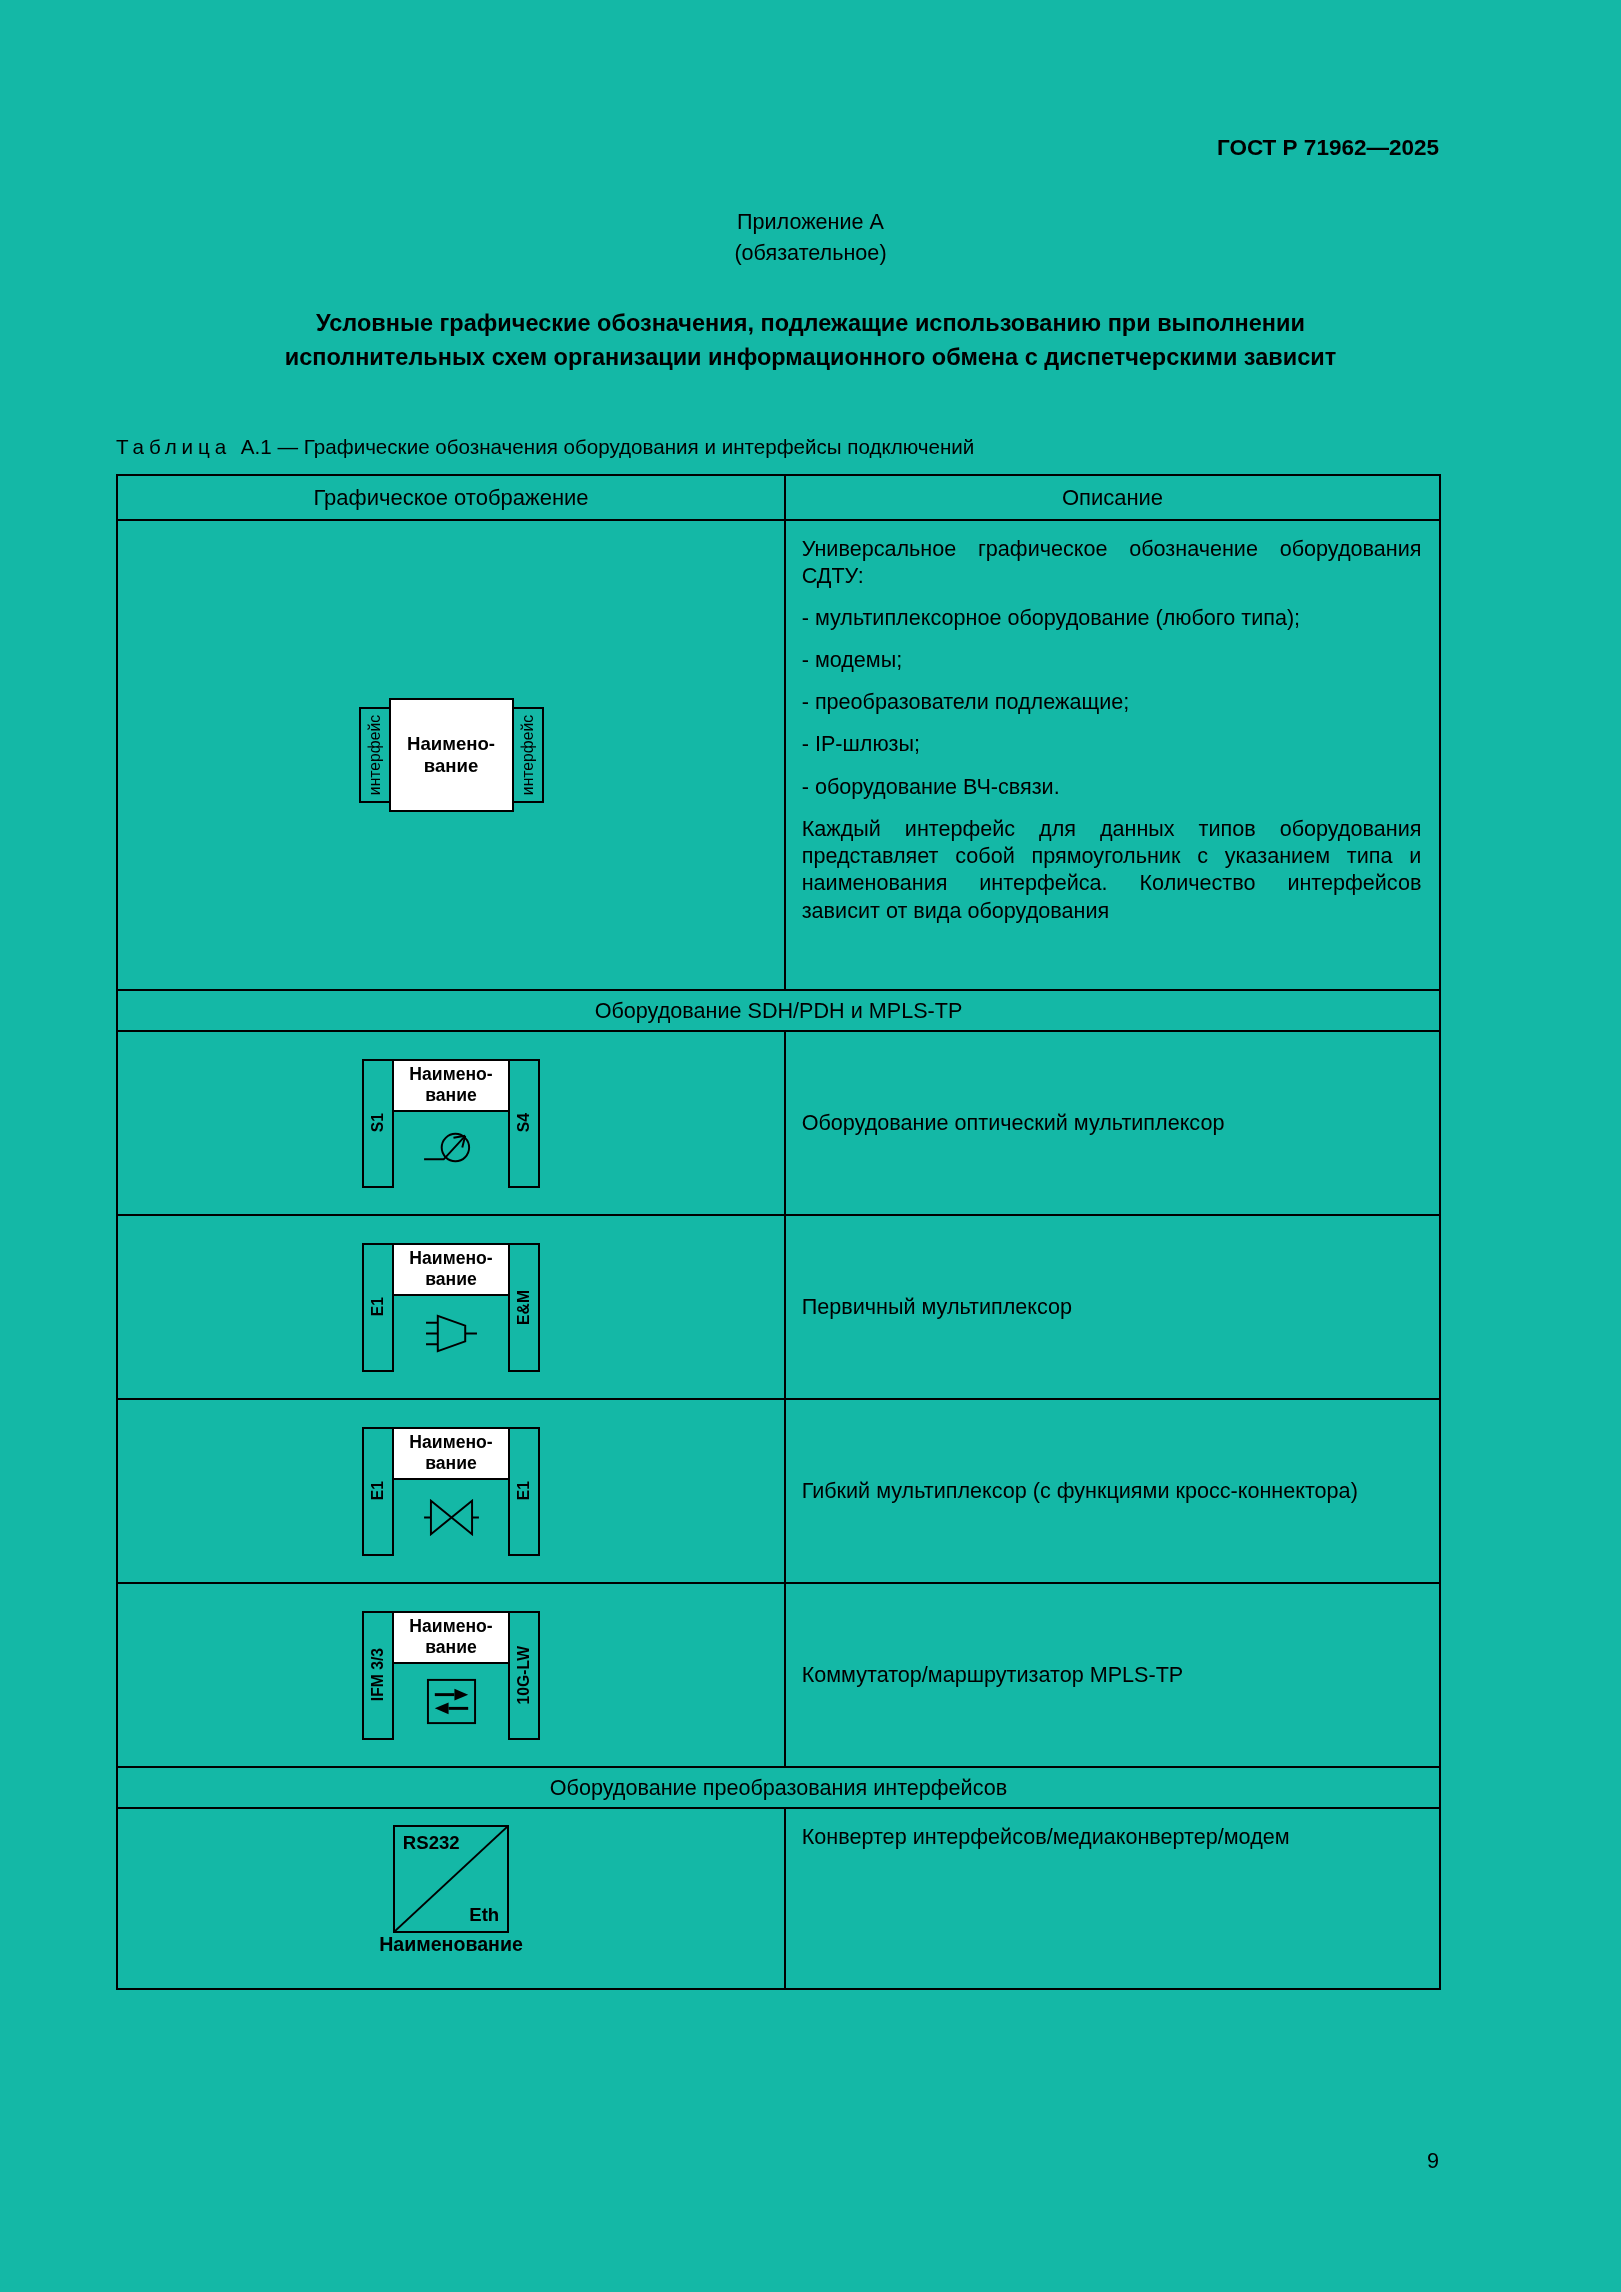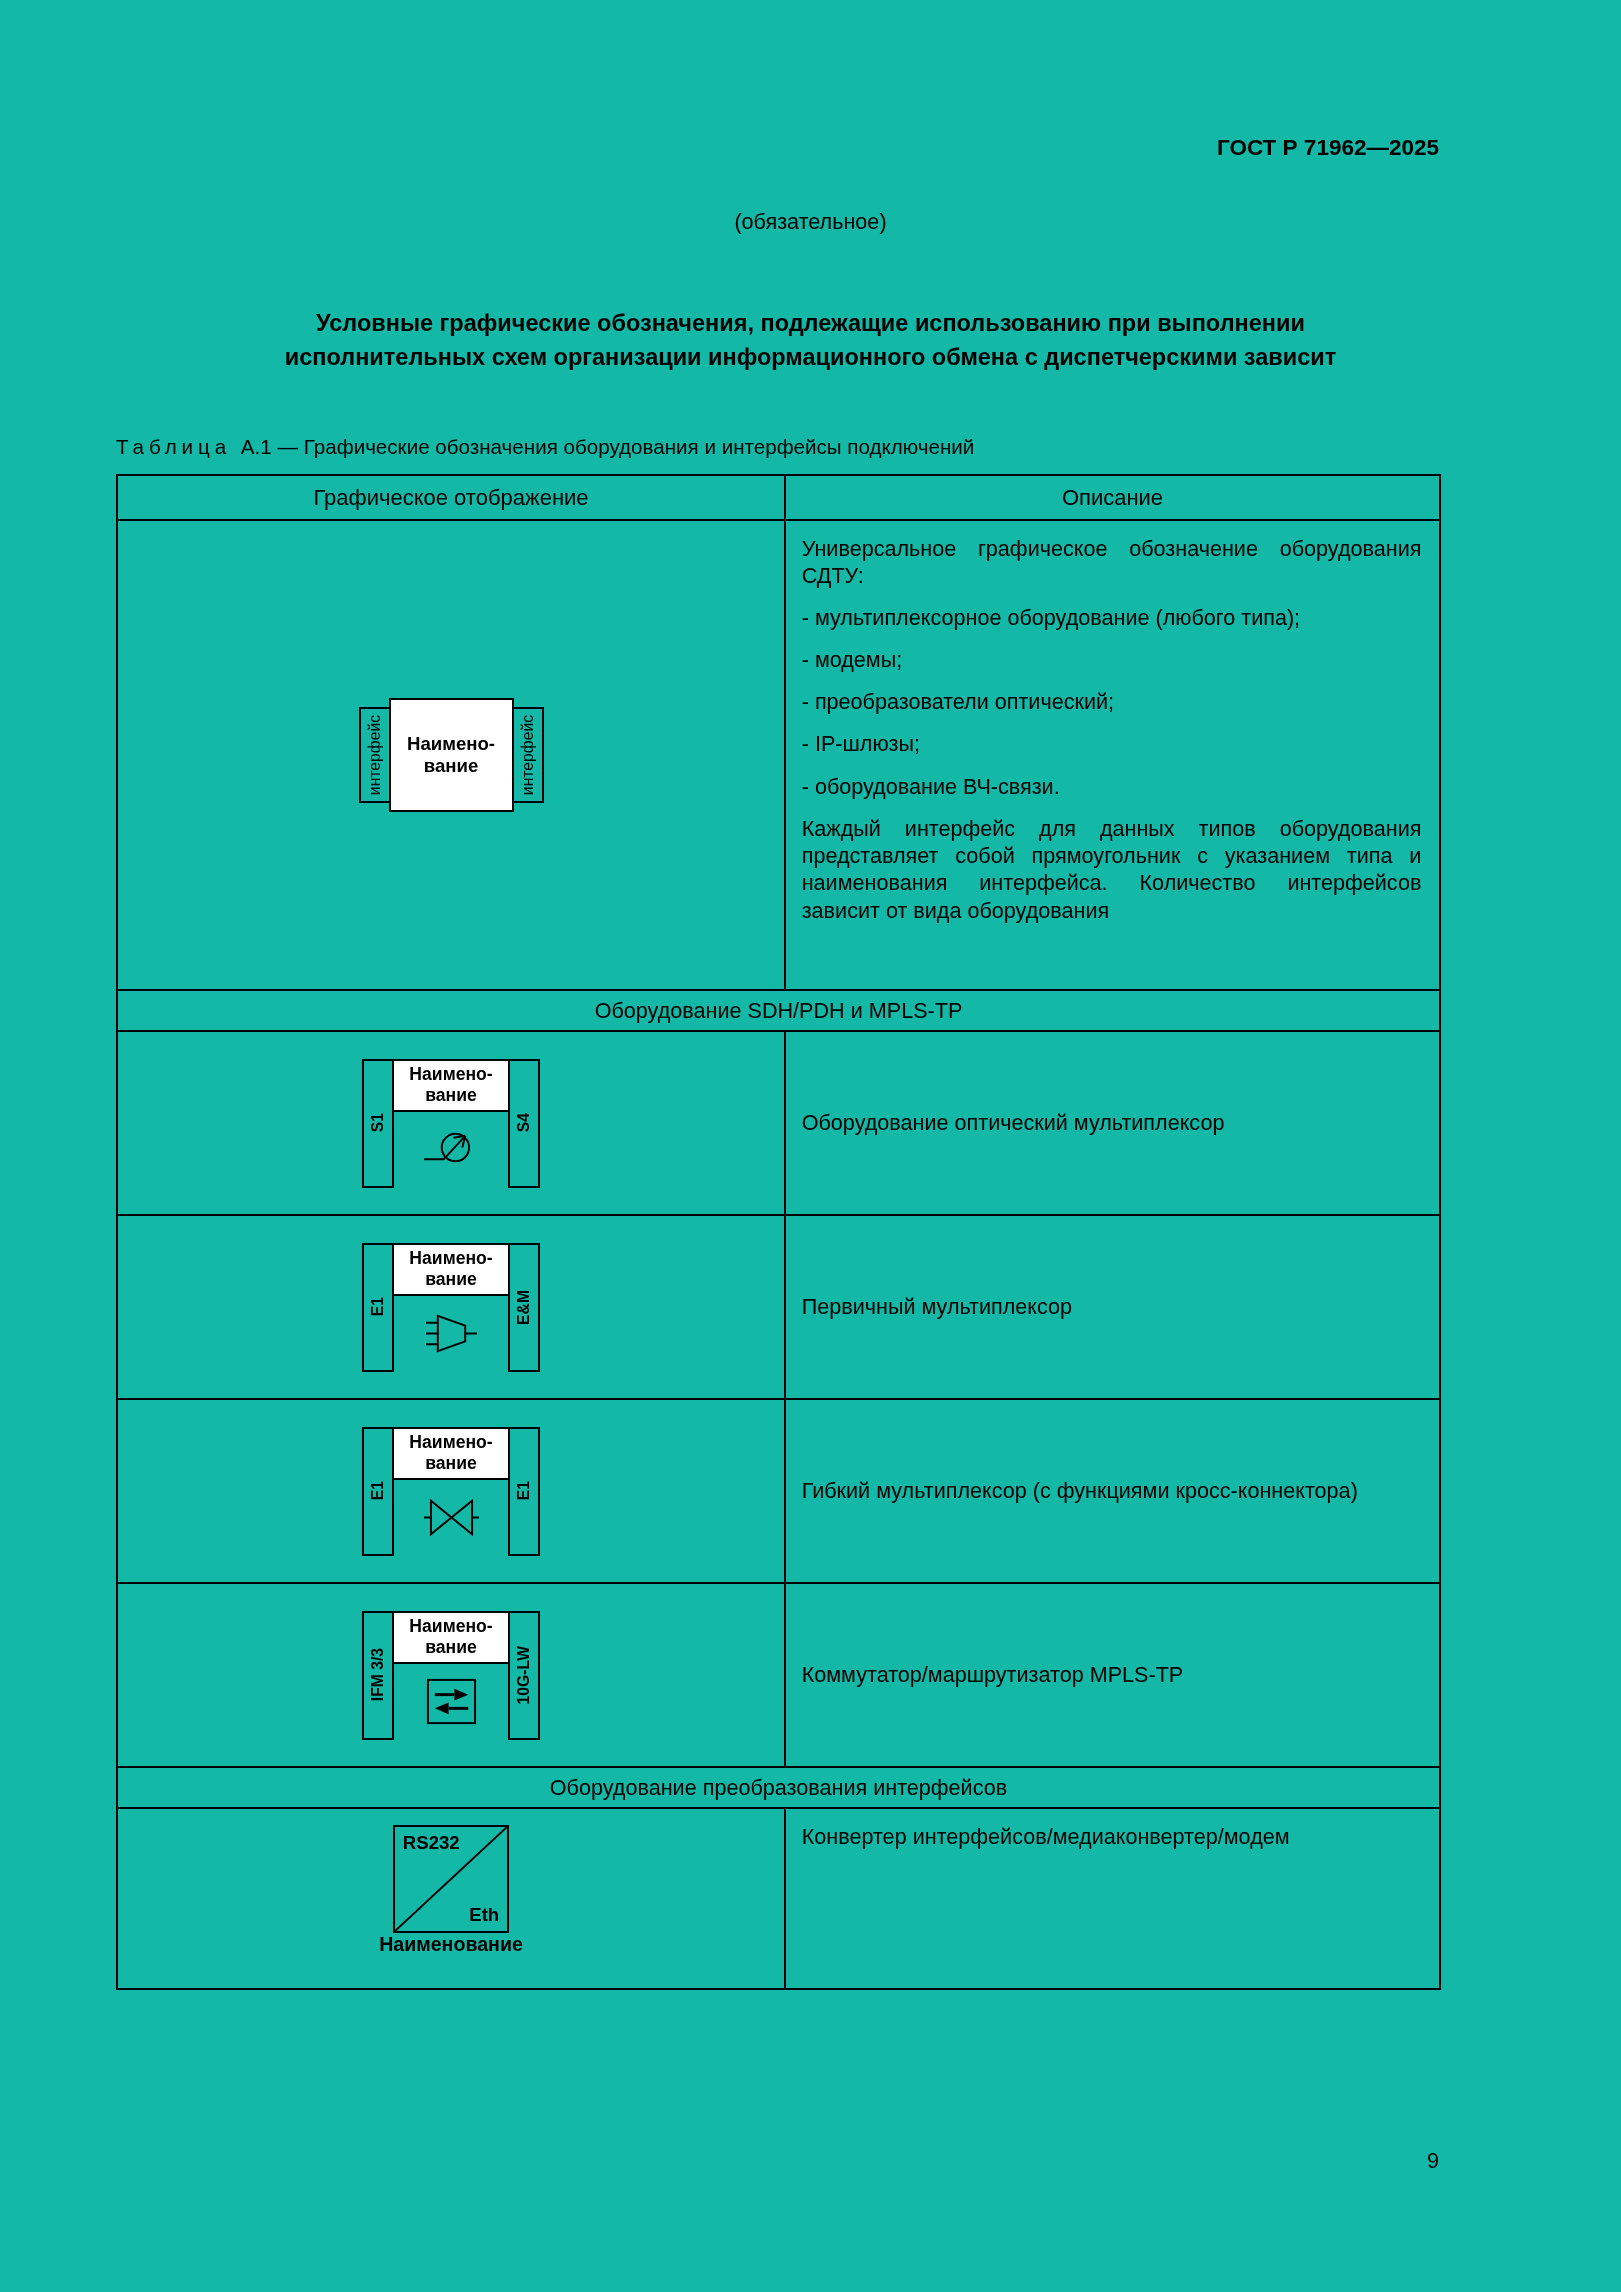--- a/index.html
+++ b/index.html
@@ -74,20 +74,21 @@
   svg .fl { fill:#000; stroke:none; }
 </style>
 </head>
 <body>
 
 <div class="page">
 
   <div class="doc-number">ГОСТ Р 71962—2025</div>
 
   <div class="appendix">
+    <div>Приложение А</div>
     <div>(обязательное)</div>
   </div>
 
   <div class="heading">
     <div>Условные графические обозначения, подлежащие использованию при выполнении</div>
     <div>исполнительных схем организации информационного обмена с диспетчерскими зависит</div>
   </div>
 
   <div class="caption">
     <span class="caption-label">Таблица</span><span class="caption-rest">А.1 — Графические обозначения оборудования и интерфейсы подключений</span>
@@ -116,21 +117,21 @@
 вание</div>
             <div class="strip">
               <span class="vtext">интерфейс</span>
             </div>
           </div>
         </td>
         <td class="desc-cell">
           <p>Универсальное графическое обозначение оборудования СДТУ:</p>
           <p class="item">- мультиплексорное оборудование (любого типа);</p>
           <p class="item">- модемы;</p>
-          <p class="item">- преобразователи оптический;</p>
+          <p class="item">- преобразователи подлежащие;</p>
           <p class="item">- IP-шлюзы;</p>
           <p class="item">- оборудование ВЧ-связи.</p>
           <p class="last">Каждый интерфейс для данных типов оборудования представляет собой прямоугольник с указанием типа и наименования интерфейса. Количество интерфейсов зависит от вида оборудования</p>
         </td>
       </tr>
 
       <tr class="r-section">
         <td class="section-cell" colspan="2">Оборудование SDH/PDH и MPLS-TP</td>
       </tr>
 

